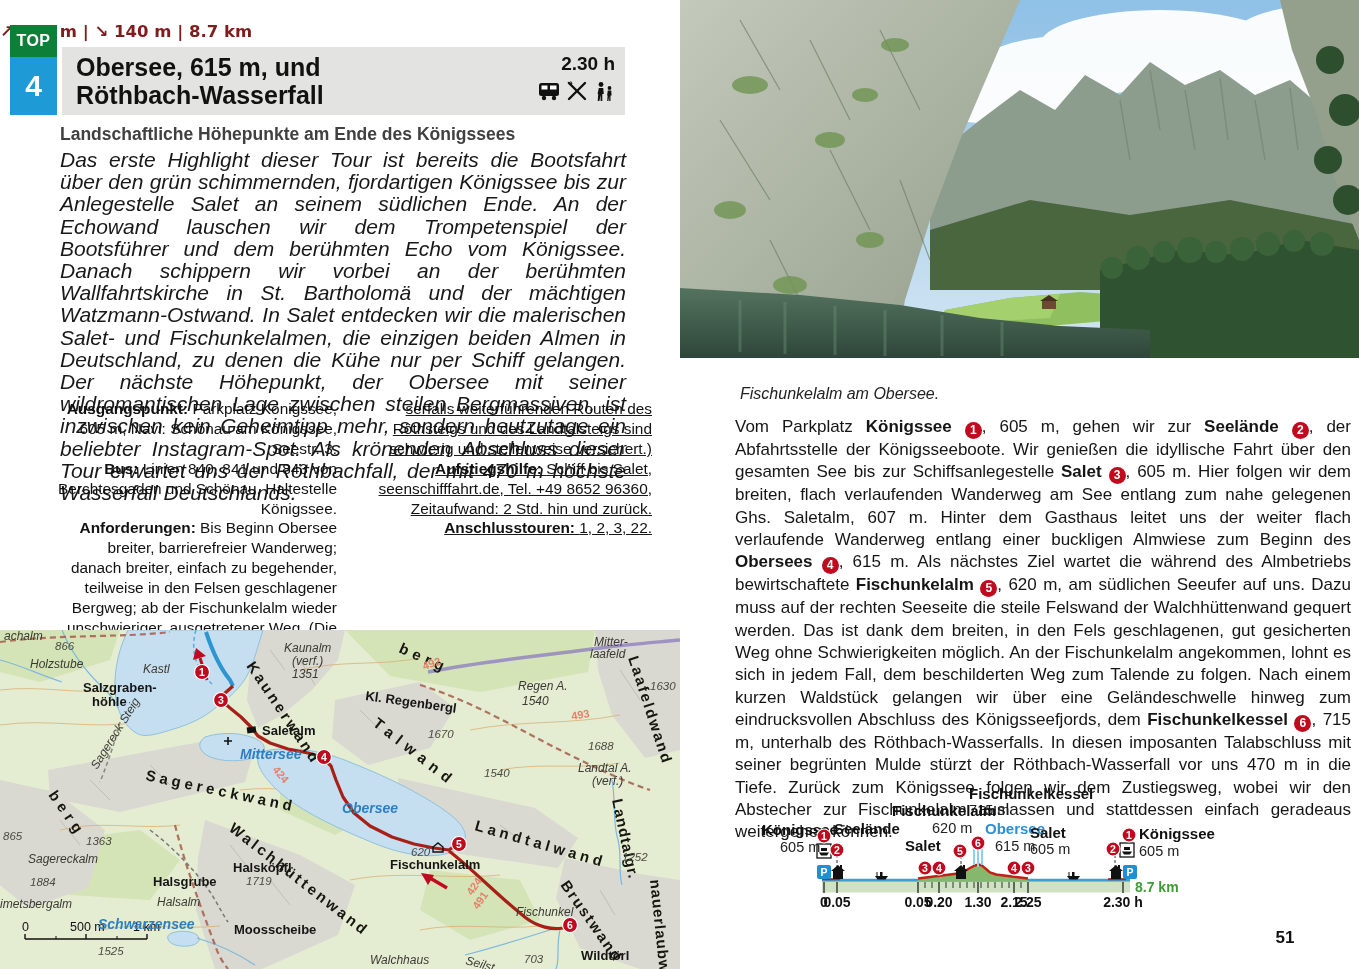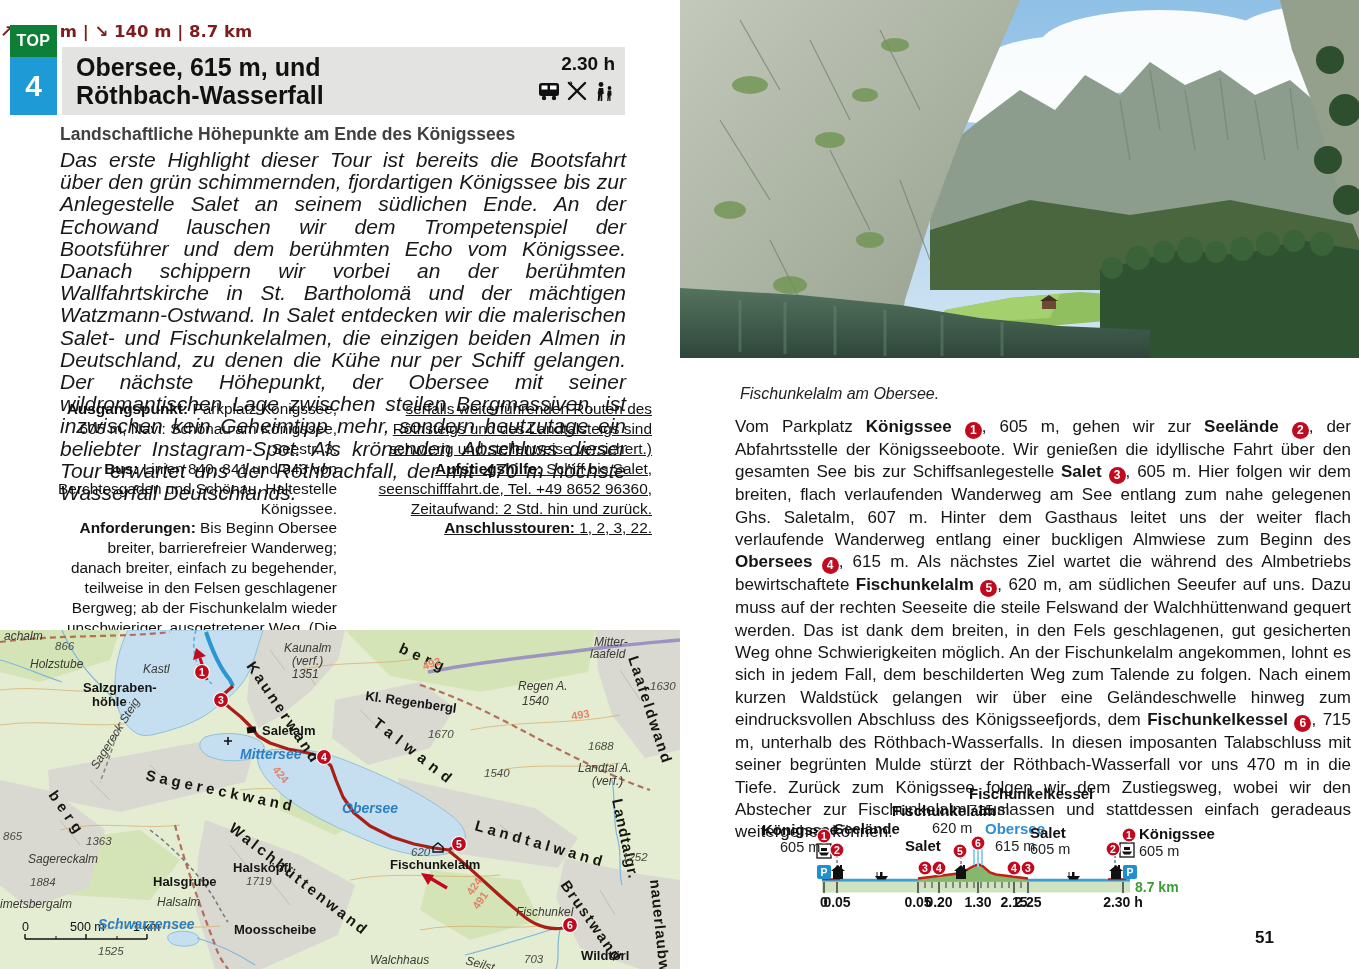--- a/index.html
+++ b/index.html
@@ -31,21 +31,21 @@
   .info-col2{width:299px;text-decoration:underline;}
   .info-item{margin:0;font-size:15.4px;line-height:19.9px;color:#111;}
   .info-item b{font-weight:700;}
 
   .caption{left:740px;top:385px;width:600px;font-style:italic;font-size:16px;color:#222;}
 
   .route-text{left:735px;top:399px;width:616px;font-size:17px;line-height:22.35px;text-align:justify;color:#151515;}
   .circle-num{display:inline-block;width:17px;height:17px;border-radius:50%;background:#c10a1e;color:#fff;
     font-weight:700;font-size:12px;line-height:17px;text-align:center;vertical-align:-2px;}
 
-  .page-number{left:1255px;top:928px;width:60px;font-weight:700;font-size:17px;color:#111;}
+  .page-number{left:1255px;top:928px;width:60px;text-align:center;font-weight:700;font-size:17px;color:#111;}
 
   
   svg text{font-family:"Liberation Sans","DejaVu Sans",sans-serif;}
   .m-place{font-weight:700;font-size:13px;fill:#151515;}
   .m-wall{font-weight:700;font-size:15px;fill:#16160f;}
   .m-alm{font-style:italic;font-size:12px;fill:#3a3a33;}
   .m-water{font-style:italic;font-weight:700;font-size:14px;fill:#2d7fc0;}
   .m-elev{font-style:italic;font-size:11.5px;fill:#4a4a42;}
   .m-route{font-weight:700;font-size:11px;fill:#e2826b;}
   .m-scale{font-size:12.5px;fill:#111;}

